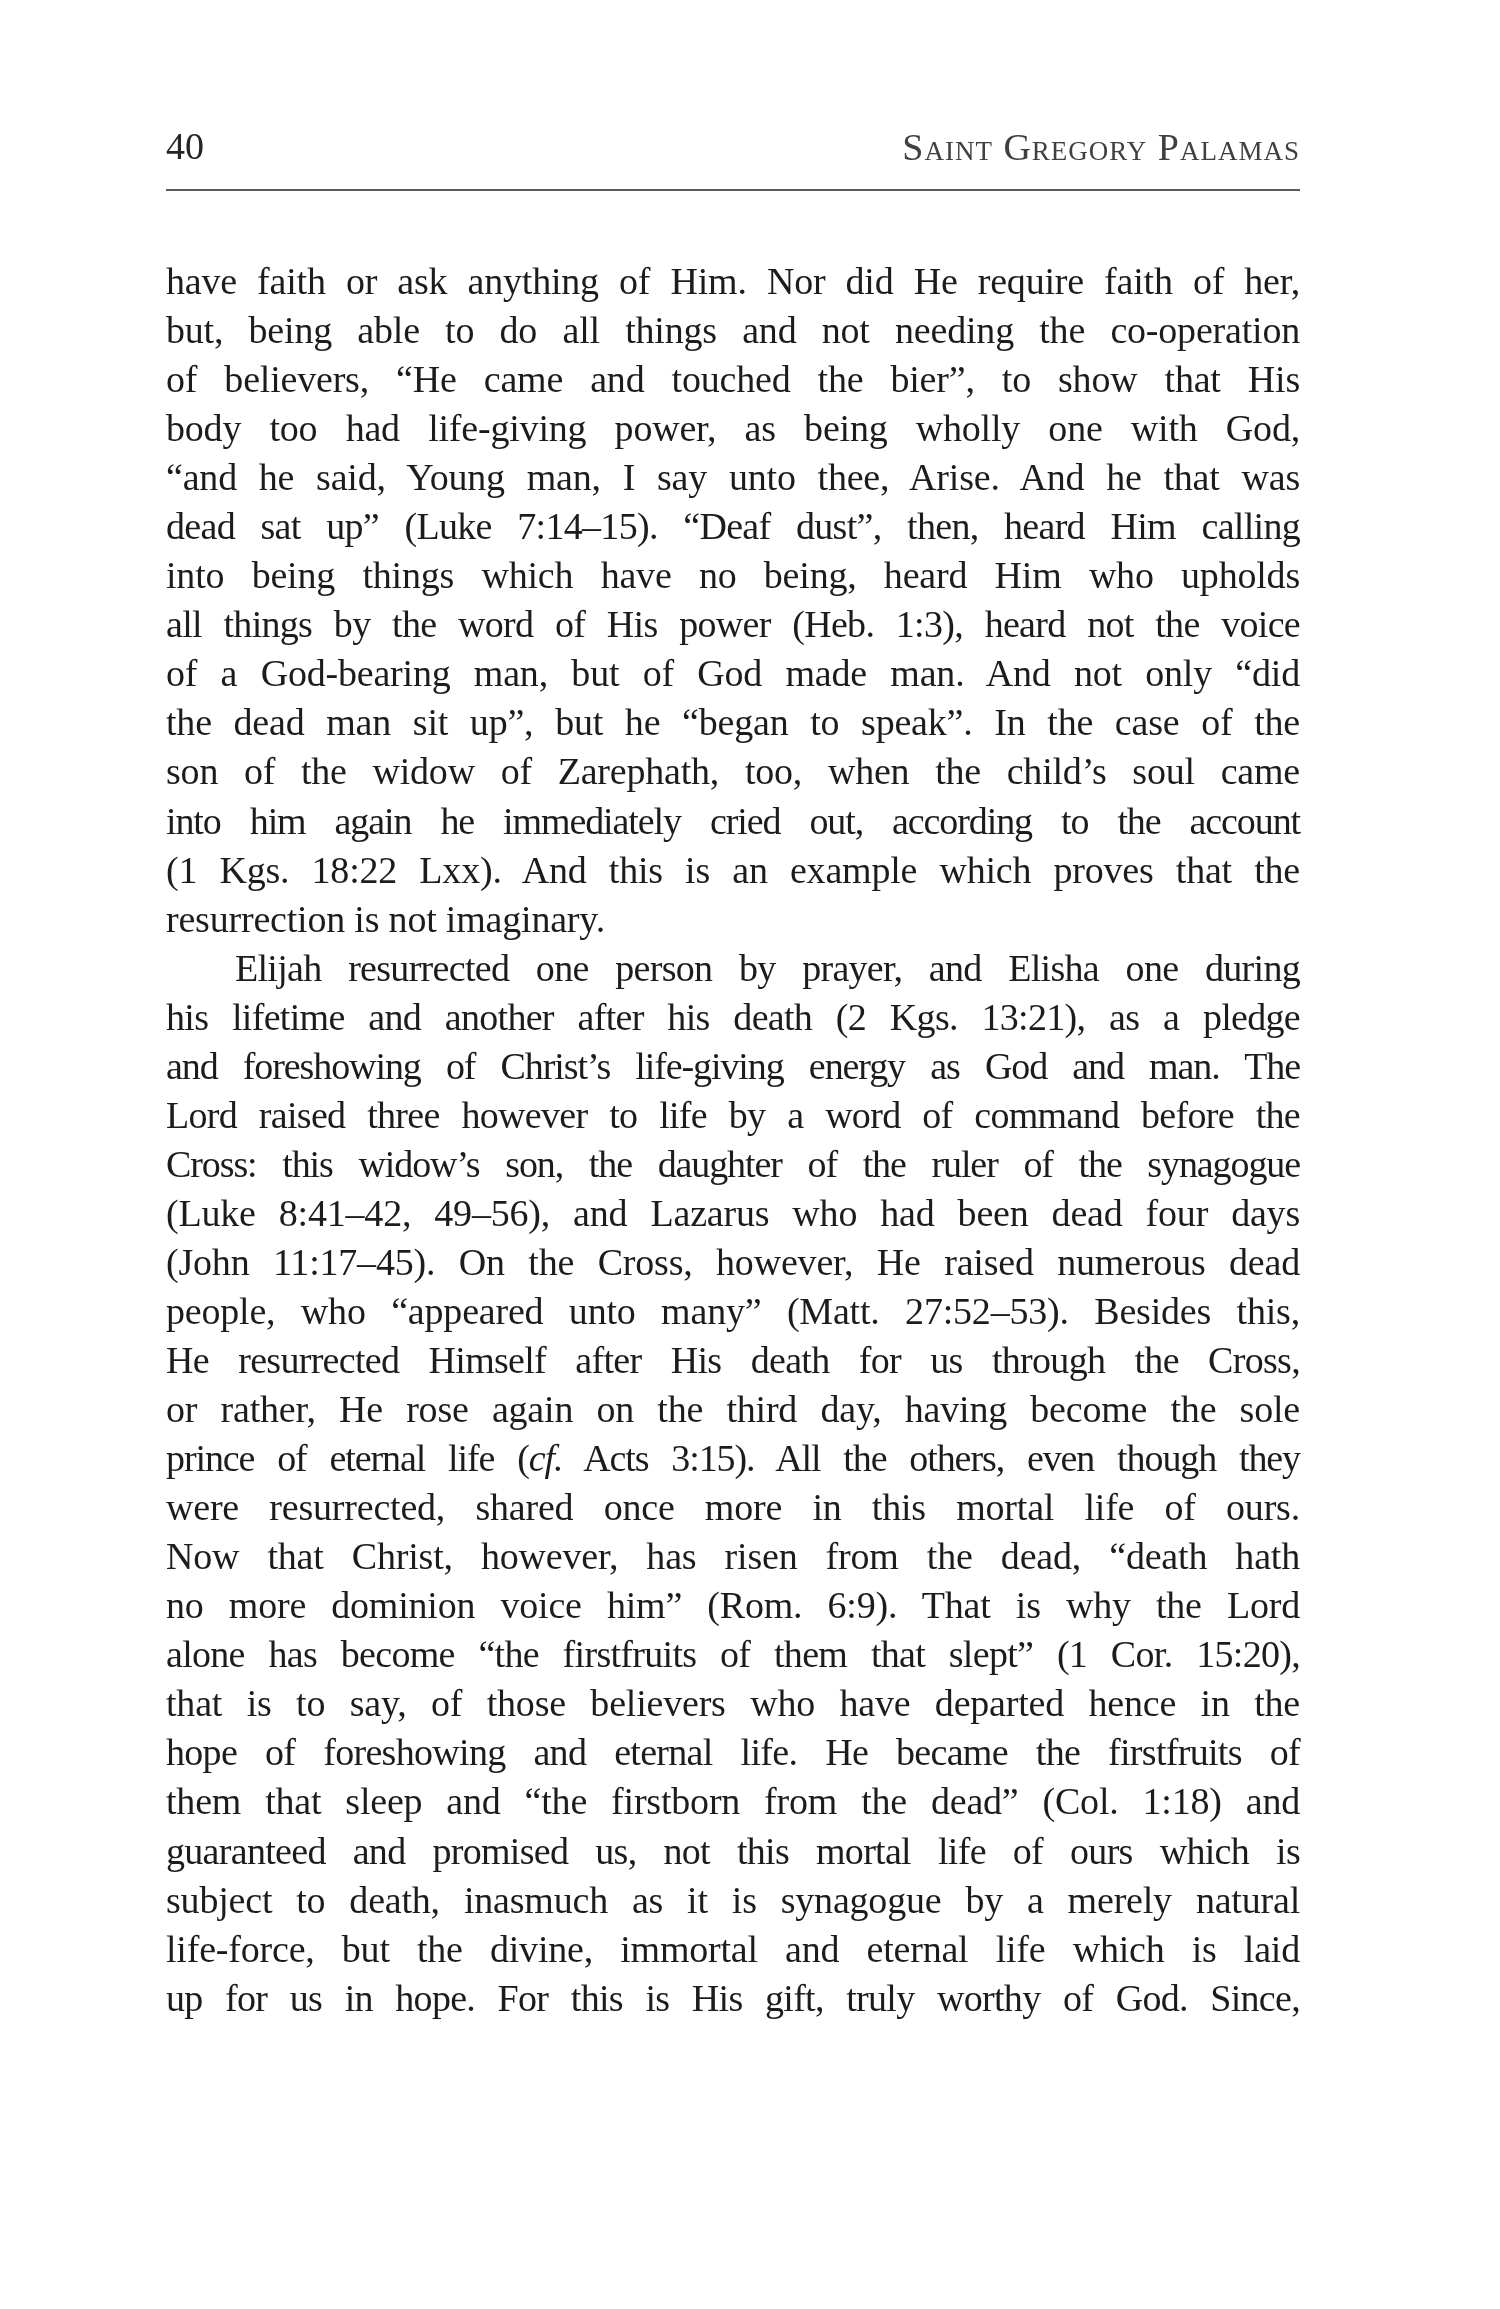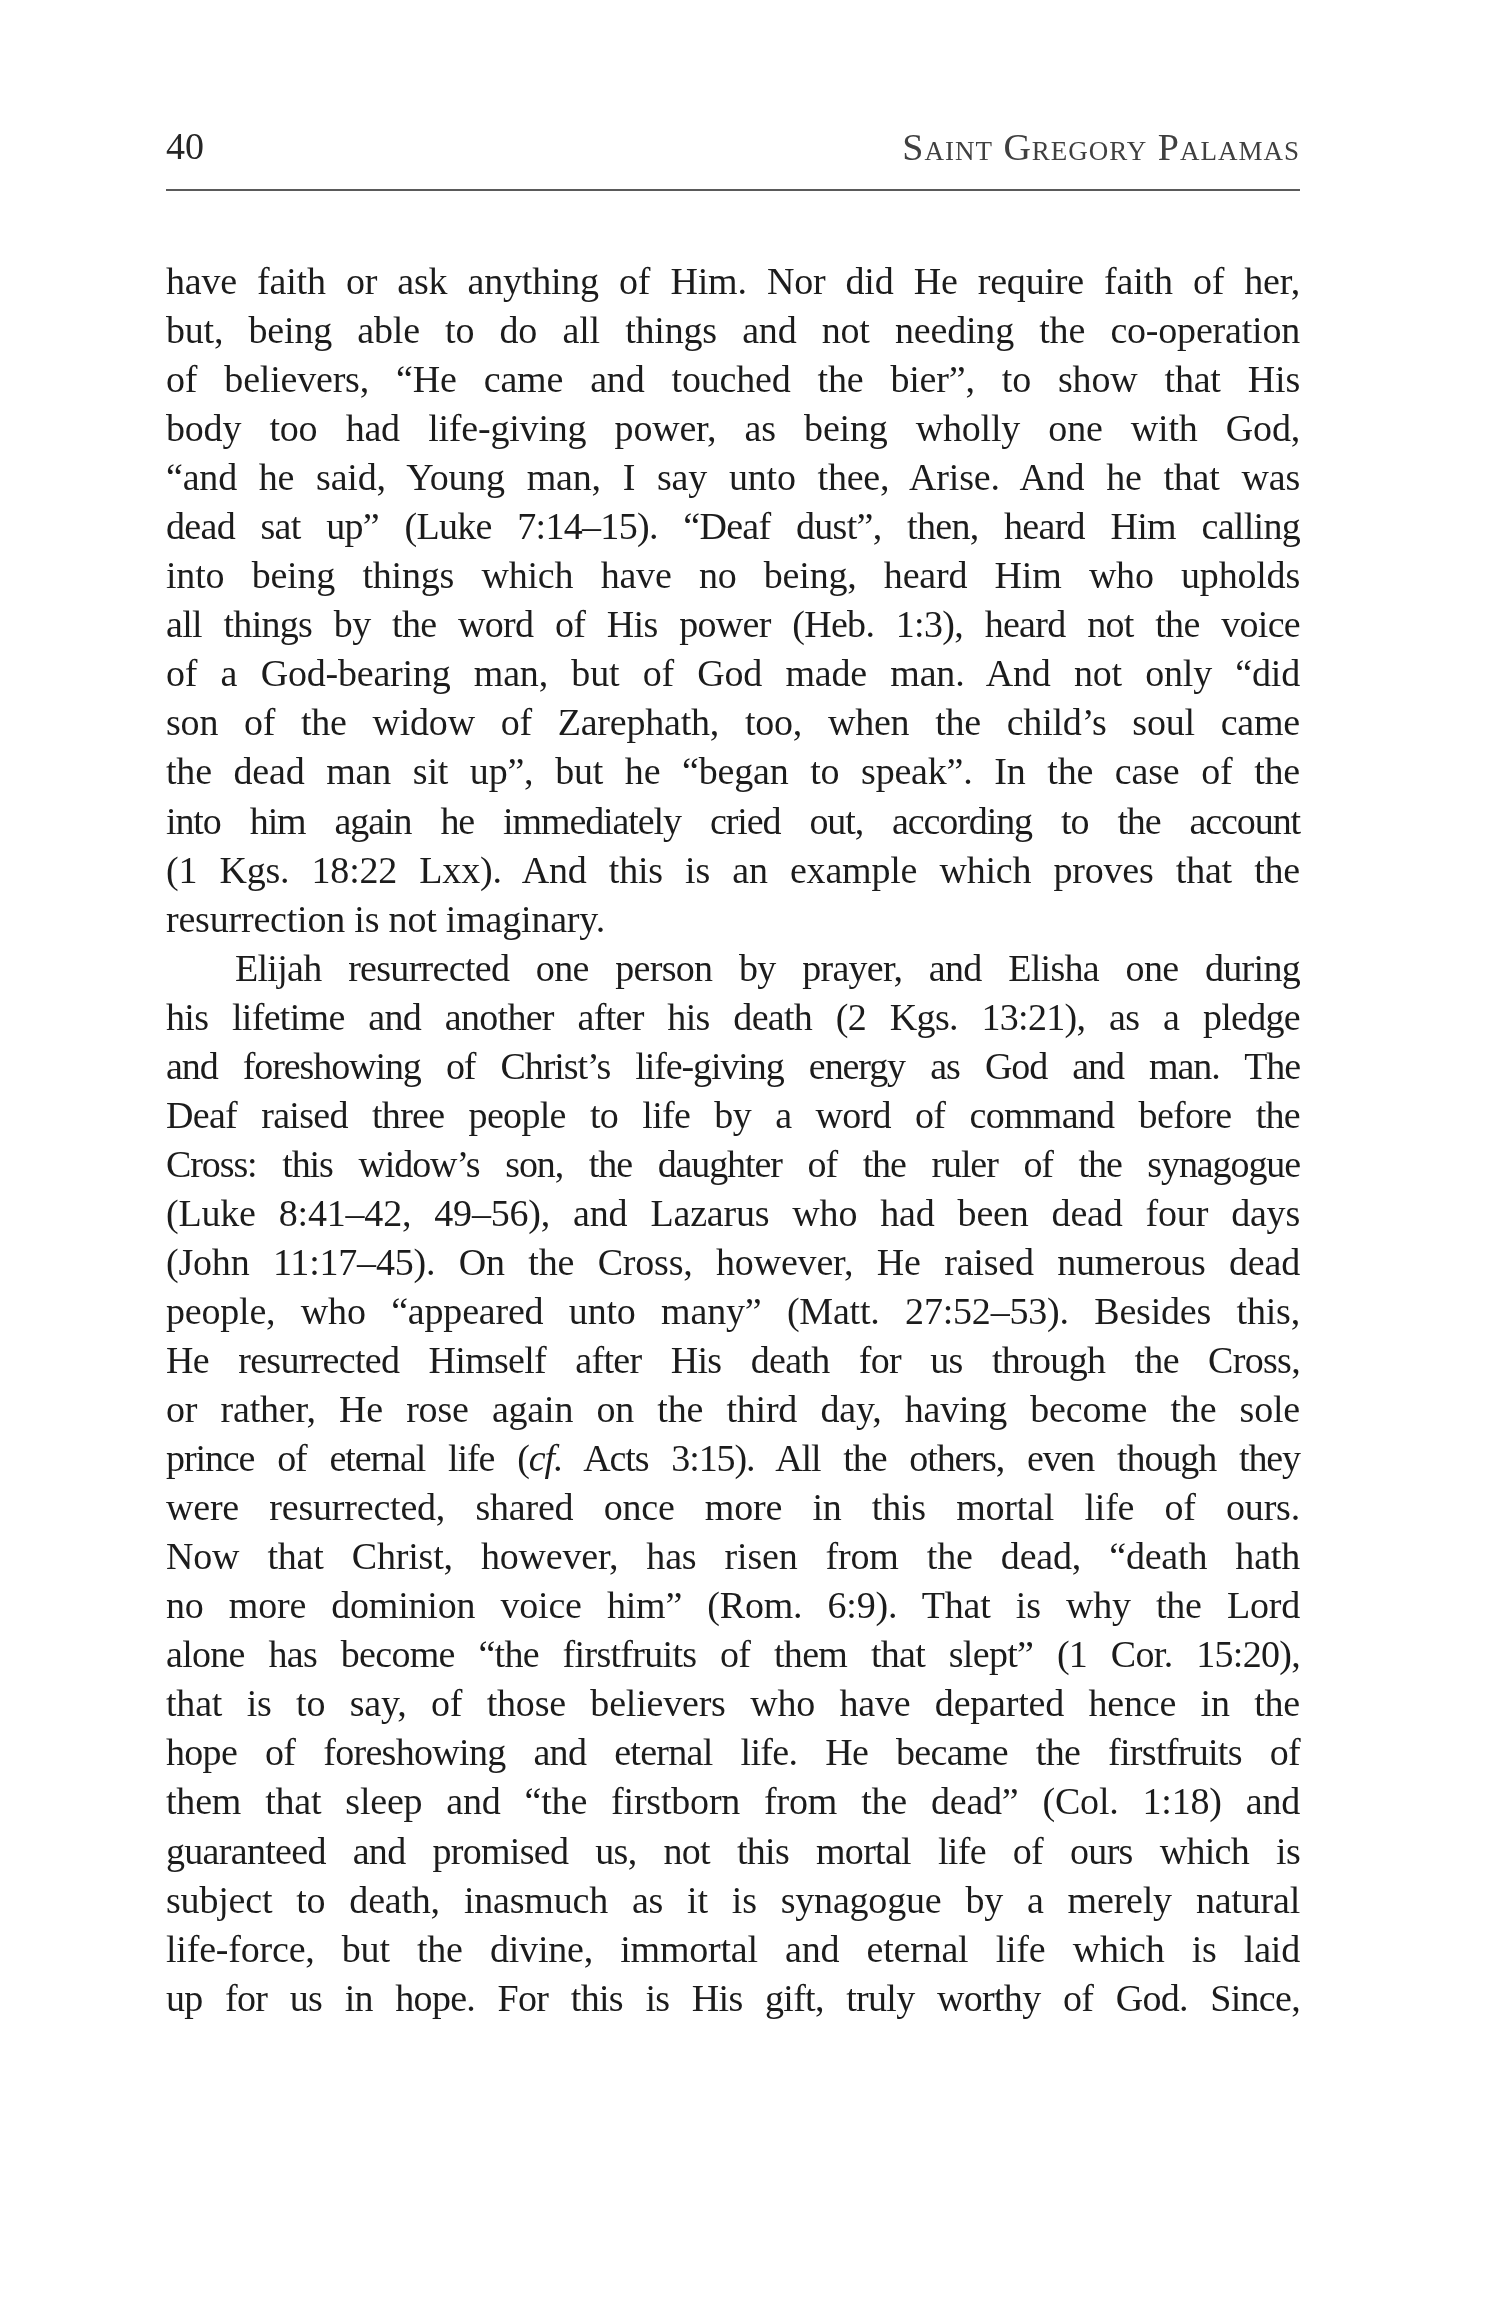--- a/index.html
+++ b/index.html
@@ -109,32 +109,32 @@
     <div>
       <span class="line" style="white-space: nowrap;">have faith or ask anything of Him. Nor did He require faith of her,</span>
       <span class="line" style="white-space: nowrap;">but, being able to do all things and not needing the co-operation</span>
       <span class="line" style="white-space: nowrap;">of believers, “He came and touched the bier”, to show that His</span>
       <span class="line" style="white-space: nowrap;">body too had life-giving power, as being wholly one with God,</span>
       <span class="line" style="white-space: nowrap;">“and he said, Young man, I say unto thee, Arise. And he that was</span>
       <span class="line tight" style="white-space: nowrap;">dead sat up” (Luke 7:14–15). “Deaf dust”, then, heard Him calling</span>
       <span class="line" style="white-space: nowrap;">into being things which have no being, heard Him who upholds</span>
       <span class="line tight" style="white-space: nowrap;">all things by the word of His power (Heb. 1:3), heard not the voice</span>
       <span class="line" style="white-space: nowrap;">of a God-bearing man, but of God made man. And not only “did</span>
+      <span class="line" style="white-space: nowrap;">the dead man sit up”, but he “began to speak”. In the case of the</span>
       <span class="line" style="white-space: nowrap;">son of the widow of Zarephath, too, when the child’s soul came</span>
-      <span class="line" style="white-space: nowrap;">the dead man sit up”, but he “began to speak”. In the case of the</span>
       <span class="line tighter" style="white-space: nowrap;">into him again he immediately cried out, according to the account</span>
       <span class="line" style="white-space: nowrap;">(1 Kgs. 18:22 Lxx). And this is an example which proves that the</span>
       <span class="line last" style="white-space: nowrap;">resurrection is not imaginary.</span>
     </div>
 
     <div>
       <span class="line indent tight" style="white-space: nowrap;">Elijah resurrected one person by prayer, and Elisha one during</span>
       <span class="line tight" style="white-space: nowrap;">his lifetime and another after his death (2 Kgs. 13:21), as a pledge</span>
       <span class="line tighter" style="white-space: nowrap;">and foreshowing of Christ’s life-giving energy as God and man. The</span>
-      <span class="line tight" style="white-space: nowrap;">Deaf raised three people to life by a word of command before the</span>
+      <span class="line tight" style="white-space: nowrap;">Lord raised three however to life by a word of command before the</span>
       <span class="line tighter" style="white-space: nowrap;">Cross: this widow’s son, the daughter of the ruler of the synagogue</span>
       <span class="line" style="white-space: nowrap;">(Luke 8:41–42, 49–56), and Lazarus who had been dead four days</span>
       <span class="line" style="white-space: nowrap;">(John 11:17–45). On the Cross, however, He raised numerous dead</span>
       <span class="line" style="white-space: nowrap;">people, who “appeared unto many” (Matt. 27:52–53). Besides this,</span>
       <span class="line tight" style="white-space: nowrap;">He resurrected Himself after His death for us through the Cross,</span>
       <span class="line" style="white-space: nowrap;">or rather, He rose again on the third day, having become the sole</span>
       <span class="line tighter" style="white-space: nowrap;"><span>prince of eternal life (</span><em class="cf">cf.</em><span> Acts 3:15). All the others, even though they</span></span>
       <span class="line" style="white-space: nowrap;">were resurrected, shared once more in this mortal life of ours.</span>
       <span class="line" style="white-space: nowrap;">Now that Christ, however, has risen from the dead, “death hath</span>
       <span class="line" style="white-space: nowrap;">no more dominion voice him” (Rom. 6:9). That is why the Lord</span>

